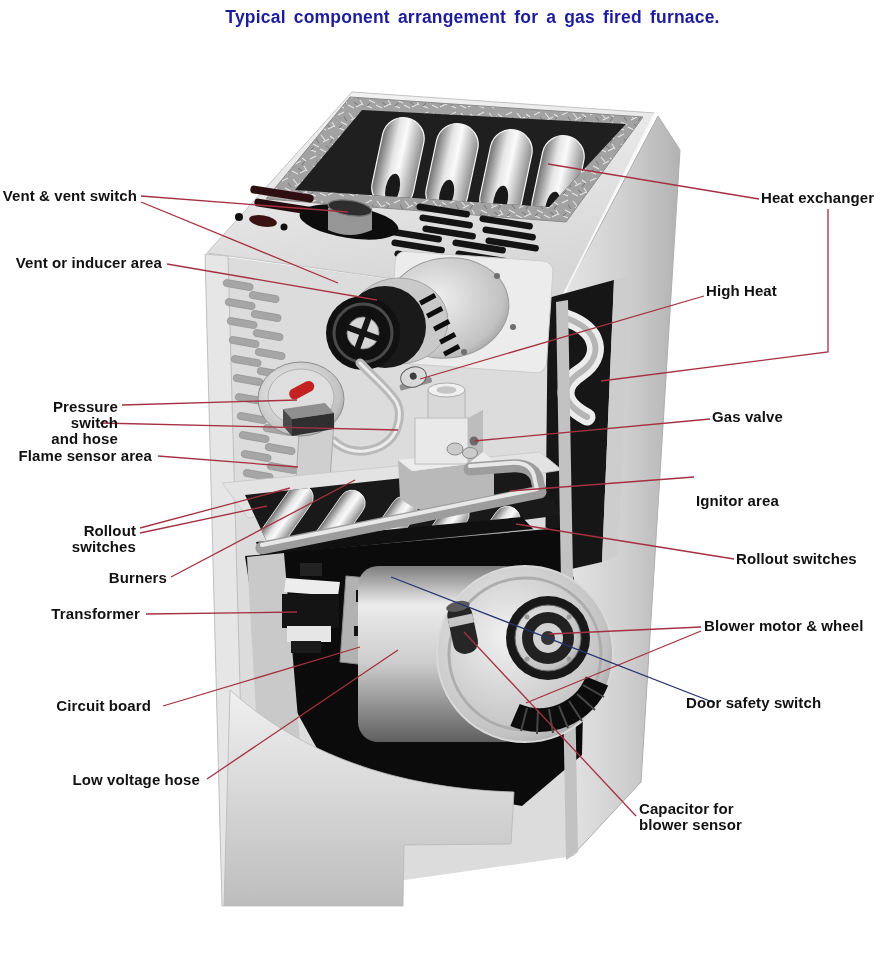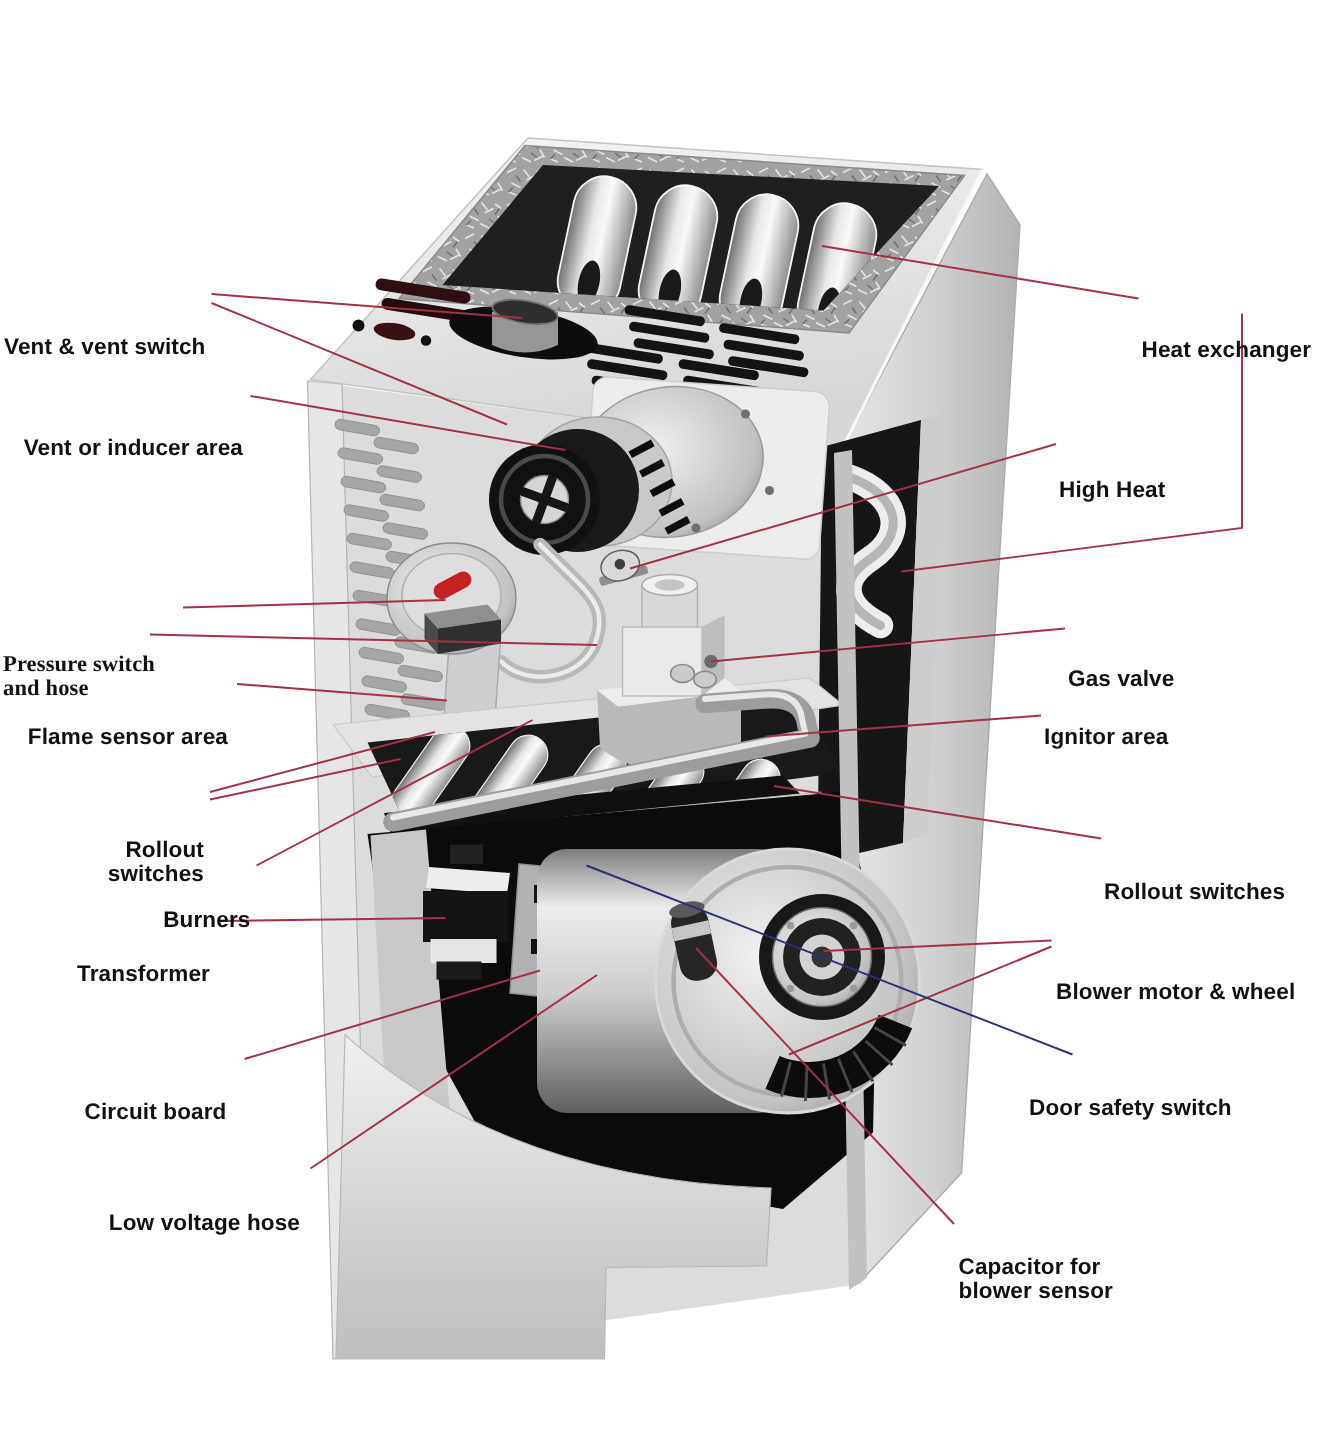--- a/index.html
+++ b/index.html
@@ -3,23 +3,23 @@
 <meta charset="utf-8">
 <style>
   html,body{margin:0;padding:0;background:#ffffff;}
   body{width:895px;height:953px;position:relative;overflow:hidden;
        font-family:"Liberation Sans", sans-serif;}
   #stage{position:absolute;left:0;top:0;width:895px;height:953px;}
   svg.layer{position:absolute;left:0;top:0;}
   #pointer-layer{z-index:5;pointer-events:none;}
   #furnace{z-index:1;}
   .lbl{position:absolute;z-index:6;font-size:15px;font-weight:bold;color:#111111;
-       line-height:16px;white-space:pre-line;letter-spacing:0.1px;margin-top:36px;}
+       line-height:16px;white-space:pre-line;letter-spacing:0.1px;}
   .lbl.right-align{text-align:right;}
-  .lbl.center-align{text-align:left;font-family:Liberation Serif, serif;}
+  .lbl.center-align{text-align:right;}
   #page-title{position:absolute;left:50px;top:7px;width:845px;z-index:6;
       text-align:center;font-size:17.5px;font-weight:bold;color:#1c1c9c;
       word-spacing:3px;letter-spacing:0.2px;}
 </style>
 </head>
 <body>
 
 <div id="stage">
 
 <svg id="furnace" class="layer" width="895" height="953" viewBox="0 0 895 953">
@@ -313,35 +313,36 @@
       <polyline points="704,296 420,379" fill="none" stroke="#a63043" stroke-width="1.3"></polyline>
       <polyline points="710,419 474,441" fill="none" stroke="#a63043" stroke-width="1.3"></polyline>
       <polyline points="694,477 510,491" fill="none" stroke="#a63043" stroke-width="1.3"></polyline>
       <polyline points="734,559 516,524" fill="none" stroke="#a63043" stroke-width="1.3"></polyline>
       <polyline points="701,627 549,634" fill="none" stroke="#a63043" stroke-width="1.3"></polyline>
       <polyline points="701,631 526,703" fill="none" stroke="#a63043" stroke-width="1.3"></polyline>
       <polyline points="715,703 391,577" fill="none" stroke="#2a3272" stroke-width="1.3"></polyline>
       <polyline points="636,816 464,632" fill="none" stroke="#a63043" stroke-width="1.3"></polyline>
     </svg>
 
+<div id="page-title">Typical component arrangement for a gas fired furnace.</div>
 
 <div class="lbl right-align" style="left:2px;  top:188px; width:135px;">Vent &amp; vent switch</div>
 <div class="lbl right-align" style="left:2px;  top:255px; width:160px;">Vent or inducer area</div>
 <div class="lbl center-align" style="left:2px;  top:399px; width:116px;">Pressure switch
 and hose</div>
 <div class="lbl right-align" style="left:18px; top:448px; width:134px;">Flame sensor area</div>
 <div class="lbl right-align" style="left:16px; top:523px; width:120px;">Rollout switches</div>
 <div class="lbl right-align" style="left:40px; top:570px; width:127px;">Burners</div>
 <div class="lbl right-align" style="left:30px; top:606px; width:110px;">Transformer</div>
 <div class="lbl right-align" style="left:40px; top:698px; width:111px;">Circuit board</div>
 <div class="lbl right-align" style="left:60px; top:772px; width:140px;">Low voltage hose</div>
 
 <div class="lbl" style="left:761px; top:190px;">Heat exchanger</div>
 <div class="lbl" style="left:706px; top:283px;">High Heat</div>
 <div class="lbl" style="left:712px; top:409px;">Gas valve</div>
-<div class="lbl" style="left:696px; top:448px;">Ignitor area</div>
+<div class="lbl" style="left:696px; top:493px;">Ignitor area</div>
 <div class="lbl" style="left:736px; top:551px;">Rollout switches</div>
 <div class="lbl" style="left:704px; top:618px;">Blower motor &amp; wheel</div>
 <div class="lbl" style="left:686px; top:695px;text-align:right;">Door safety switch</div>
 <div class="lbl" style="left:639px; top:801px;">Capacitor for
 blower sensor</div>
 
 </div>
 
 </body></html>

